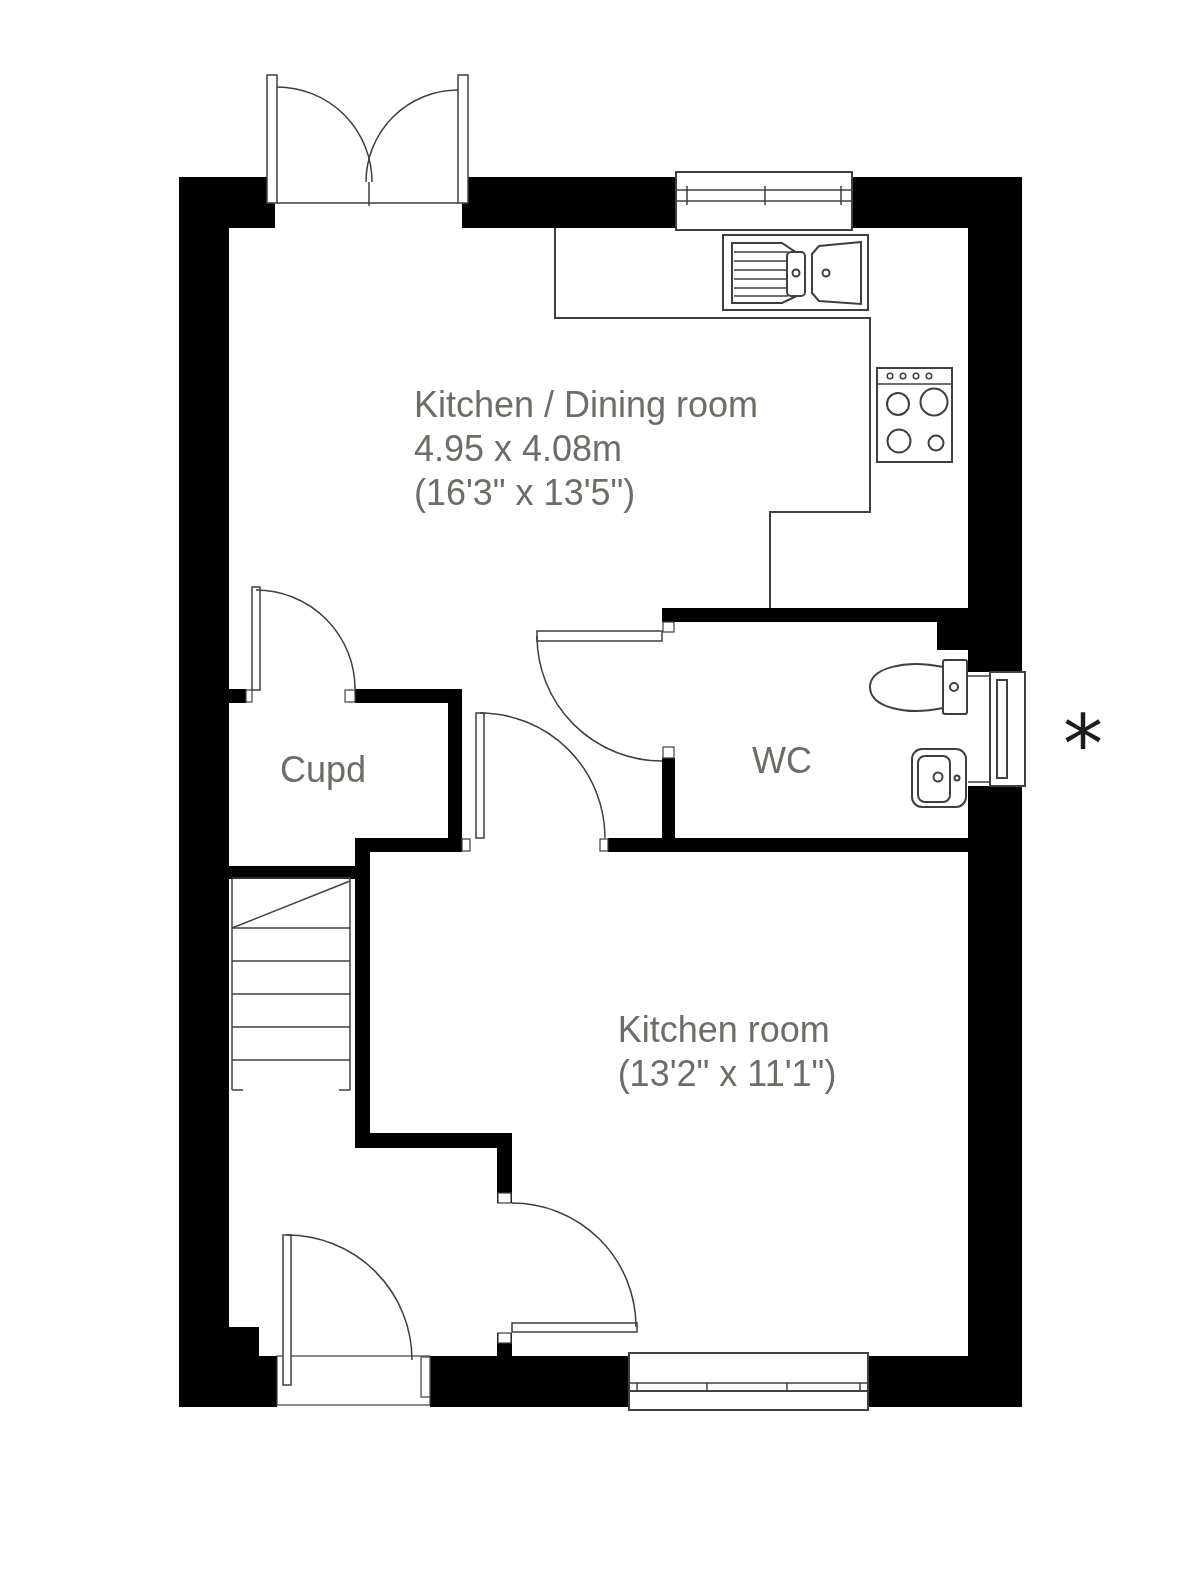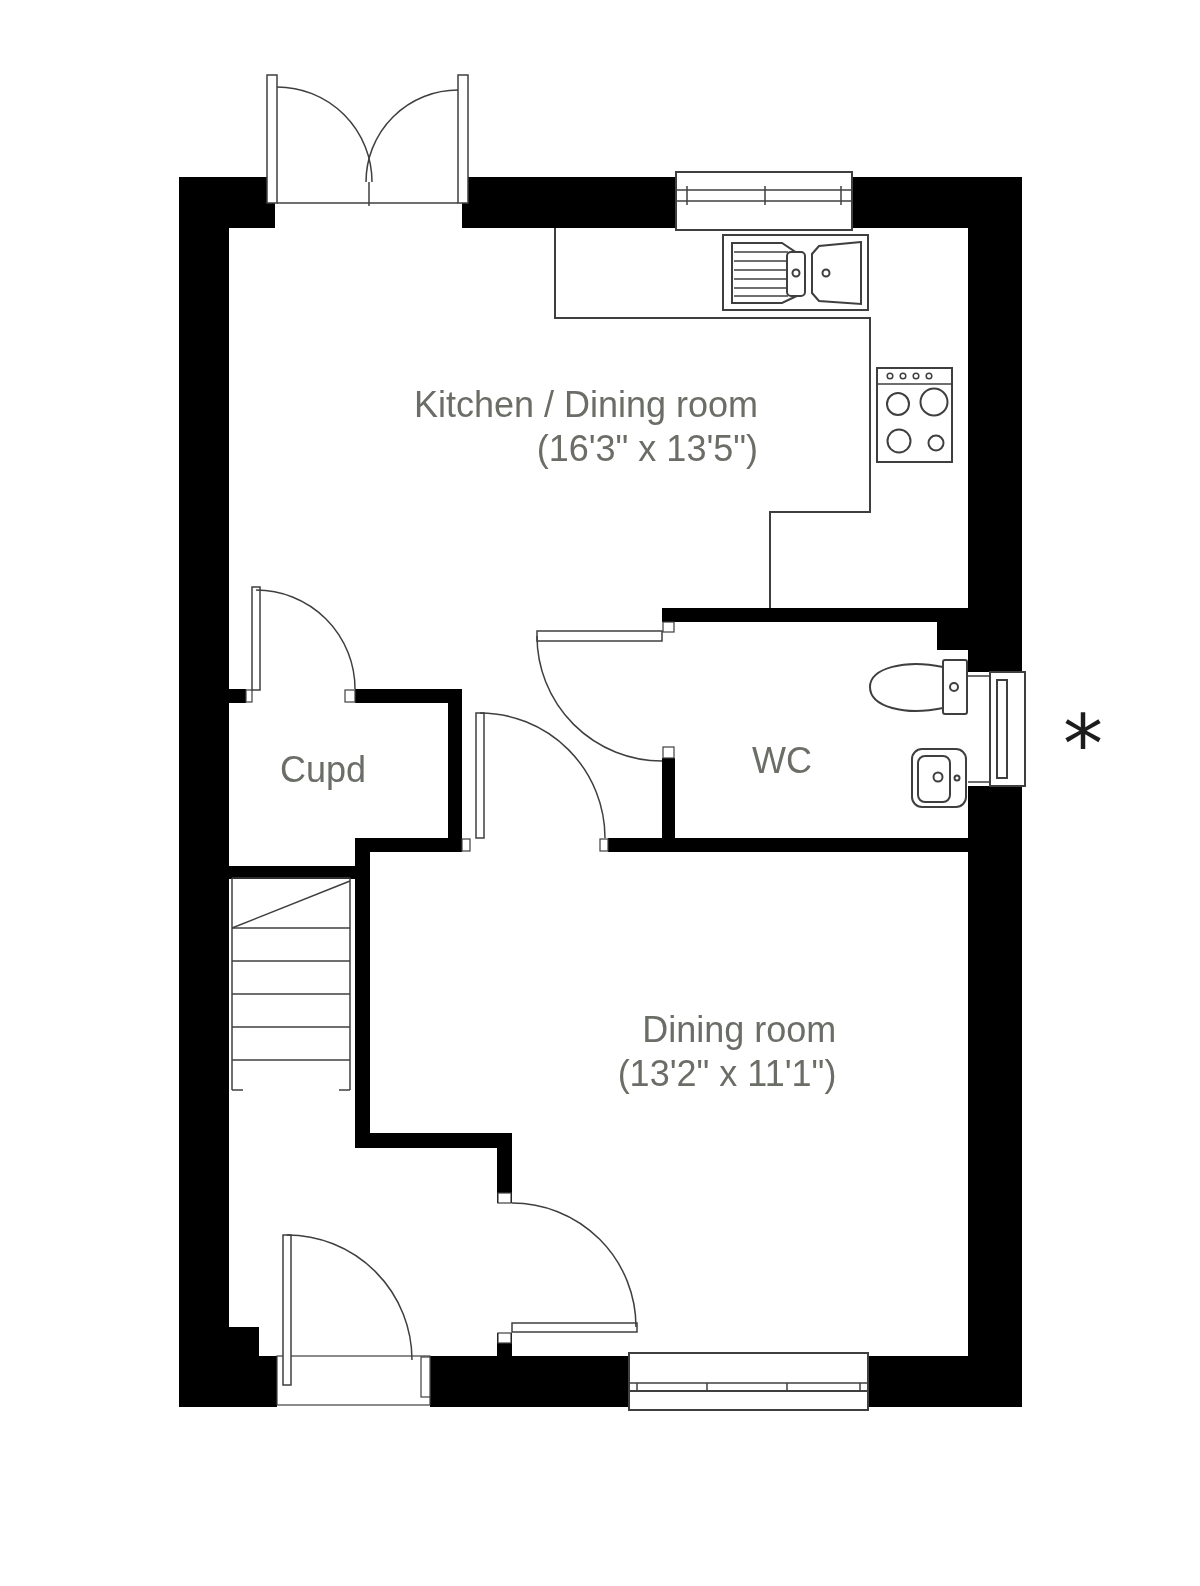--- a/index.html
+++ b/index.html
@@ -12,21 +12,21 @@
   html,body{margin:0;padding:0;background:var(--bg);}
   #plan{position:relative;width:1200px;height:1586px;background:var(--bg);overflow:hidden;}
   #plan svg{position:absolute;left:0;top:0;}
   .w{fill:var(--wall);stroke:none;}
   .op{fill:#ffffff;stroke:none;}
   .ln{fill:none;stroke:var(--line);stroke-width:2;}
   .thin{fill:none;stroke:var(--line);stroke-width:1.5;}
   .fx{fill:#ffffff;stroke:var(--line);stroke-width:2;}
   .leaf{fill:#ffffff;stroke:var(--line);stroke-width:1.5;}
   .cap{fill:#ffffff;stroke:var(--line);stroke-width:1.2;}
-  .label{position:absolute;transform:translateX(-50%);text-align:right;
+  .label{position:absolute;transform:translateX(-50%);text-align:left;
          font-family:"Liberation Sans",sans-serif;font-size:36px;line-height:44px;
          color:var(--label);white-space:nowrap;}
   .asterisk{position:absolute;transform:translateX(-50%);
          font-family:"DejaVu Sans",sans-serif;font-size:80px;line-height:1;
          color:var(--asterisk);}
 </style>
 </head>
 <body>
 
 <div id="plan">
@@ -192,30 +192,31 @@
     <line class="thin" x1="637" y1="1383" x2="637" y2="1391"></line>
     <line class="thin" x1="707" y1="1383" x2="707" y2="1391"></line>
     <line class="thin" x1="787" y1="1383" x2="787" y2="1391"></line>
     <line class="thin" x1="860" y1="1383" x2="860" y2="1391"></line>
     <rect class="fx" x="629" y="1391" width="239" height="19"></rect>
   </g>
 </svg>
 
   <div class="label" style="left:586px;top:383px">
     <div>Kitchen / Dining room</div>
+    <div>4.95 x 4.08m</div>
     <div>(16'3" x 13'5")</div>
   </div>
 
   <div class="label" style="left:323px;top:748px">
     <div>Cupd</div>
   </div>
 
   <div class="label" style="left:782px;top:739px">
     <div>WC</div>
   </div>
 
   <div class="label" style="left:727px;top:1008px">
-    <div>Dining room</div>
+    <div>Kitchen room</div>
     <div>(13'2" x 11'1")</div>
   </div>
 
   <div class="asterisk" style="left:1083px;top:705px">*</div>
 </div>
 
 </body></html>

